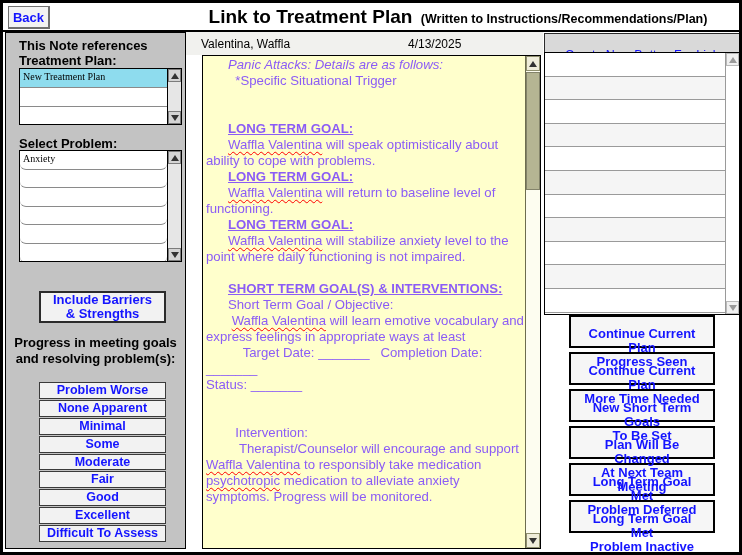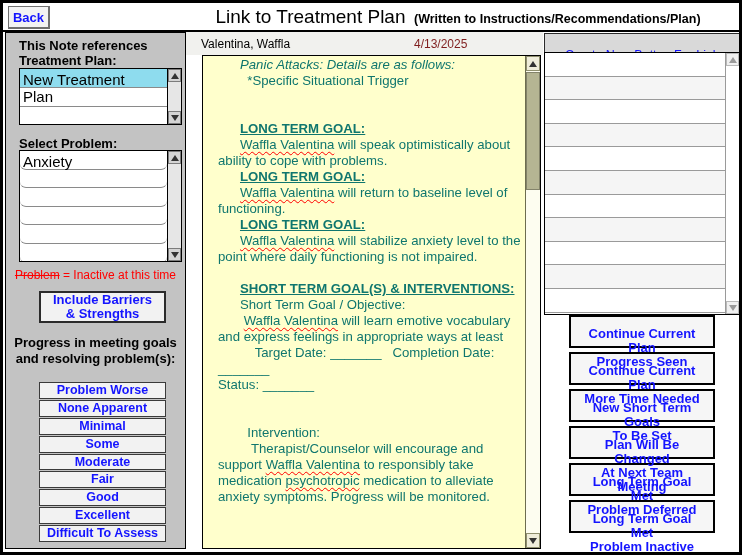--- a/index.html
+++ b/index.html
@@ -11,39 +11,39 @@
   }
   
   #back-btn {
     position:absolute; left:5px; top:3px; width:42px; height:23px;
     background:#f2f2f2; border:1px solid #6f6f6f; border-right-width:2px; border-bottom-width:2px;
     color:#1414ff; font-weight:bold; font-size:13px; font-family:inherit; cursor:pointer;
   }
   #title-wrap {
     position:absolute; left:180px; top:3px; width:550px; text-align:center; white-space:nowrap;
   }
-  #title-main { font-size:19px; font-weight:normal; color:#000;margin-top:24px; }
+  #title-main { font-size:19px; font-weight:bold; color:#000;margin-top:24px; }
   #title-sub  { font-size:12.5px; font-weight:bold; color:#000; margin-left:4px; }
   #top-divider { position:absolute; left:0; right:0; top:27px; height:2px; background:#000; }
 
   
   #sidebar {
     position:absolute; left:2px; top:29px; width:181px; height:517px;
     background:#c3c3c3; border:1px solid #000;
   }
   .side-label { position:absolute; left:13px; font-weight:bold; font-size:13px; line-height:15px; color:#000; white-space:pre-line; }
   #tp-label { top:5px; }
   #sp-label { top:103px; }
   .listbox {
     position:absolute; left:13px; width:163px; background:#fff; border:1px solid #000;
   }
   #tp-list { top:35px; height:57px; }
   #sp-list { top:117px; height:112px; }
   .lb-rows { position:absolute; left:0; top:0; right:14px; bottom:0; overflow:hidden; }
-  .lb-row { border-bottom:1px solid #8a8a8a; font-size:15px; padding:2px 16px 0 3px; color:#000; }
+  .lb-row { border-bottom:1px solid #8a8a8a; font-size:10px; padding:2px 16px 0 3px; color:#000;font-family:Liberation Serif, serif; }
   #tp-list .lb-row { height:19px; }
   #sp-list .lb-row { height:18.6px;border-radius:6px; }
   .lb-row.selected { background:#8edcee; }
   .vscroll {
     position:absolute; top:0; right:0; bottom:0; width:14px;
     background:#e6e6e6; border-left:1px solid #000;
   }
   .vs-btn { position:absolute; left:0; right:0; height:13px; background:#d4d4d4; border:1px solid #7c7c7c; display:flex; align-items:center; justify-content:center; }
   .vs-up { top:0; } .vs-dn { bottom:0; }
   .tri-up { width:0; height:0; border-left:4px solid transparent; border-right:4px solid transparent; border-bottom:6px solid #333; }
@@ -61,28 +61,28 @@
   #progress-btns button {
     display:block; width:100%; height:16.9px; margin-bottom:1px;
     background:#f2f2f2; border:1px solid #3a3a3a;
     color:#1414ff; font-weight:bold; font-size:12.5px; line-height:13px;
     font-family:inherit; cursor:pointer; padding:0;
   }
 
   
   #name-strip { position:absolute; left:183px; top:29px; width:357px; height:23px; background:#f1f1ee; }
   #patient-name { position:absolute; left:15px; top:5px; font-size:12px; color:#000; }
-  #note-date { position:absolute; left:228px; top:5px; font-size:12px; color:#7f1d1d; }
+  #note-date { position:absolute; left:222px; top:5px; font-size:12px; color:#000000; }
   #note-box {
     position:absolute; left:199px; top:52px; width:339px; height:494px;
     background:#ffffcc; border:1px solid #000;
   }
   #note-text {
     position:absolute; left:0; top:1px; right:15px; bottom:0; overflow:hidden;
-    font-size:13.2px; line-height:16px; color:#0f766e; padding-left:15px;
+    font-size:13.2px; line-height:16px; color:#8b5cf6; padding-left:3px;
   }
   .note-line { white-space:pre-wrap; min-height:16px; }
   .note-line.italic { font-style:italic; }
   .hd { font-weight:bold; text-decoration:underline; }
   .wavy { text-decoration:underline wavy #ff0000; text-decoration-skip-ink:none; text-decoration-thickness:1px; text-underline-offset:2px; }
   #note-scroll { position:absolute; top:0; right:0; bottom:0; width:15px; background:#fdfdf0; border-left:1px solid #6d6d50; }
   #note-scroll .vs-btn { height:15px; background:#efedda; border:1px solid #8f8f6e; }
   #note-thumb { position:absolute; left:0; right:0; top:16px; height:118px; background:#b5b593; border:1px solid #83836a; }
 
   
@@ -156,23 +156,20 @@
       <div class="vscroll">
         <div class="vs-btn vs-up">
             <div class="tri-up"></div>
           </div>
         <div class="vs-btn vs-dn">
             <div class="tri-dn"></div>
           </div>
       </div>
     </div>
 
-    <div id="inactive-note">
-      <span class="strike">Problem</span><span> = Inactive at this time</span>
-    </div>
 
     <button id="barriers-btn">Include Barriers
 &amp; Strengths</button>
 
     <div id="progress-label">Progress in meeting goals
 and resolving problem(s):</div>
 
     <div id="progress-btns">
         <button>Problem Worse</button>
         <button>None Apparent</button>

